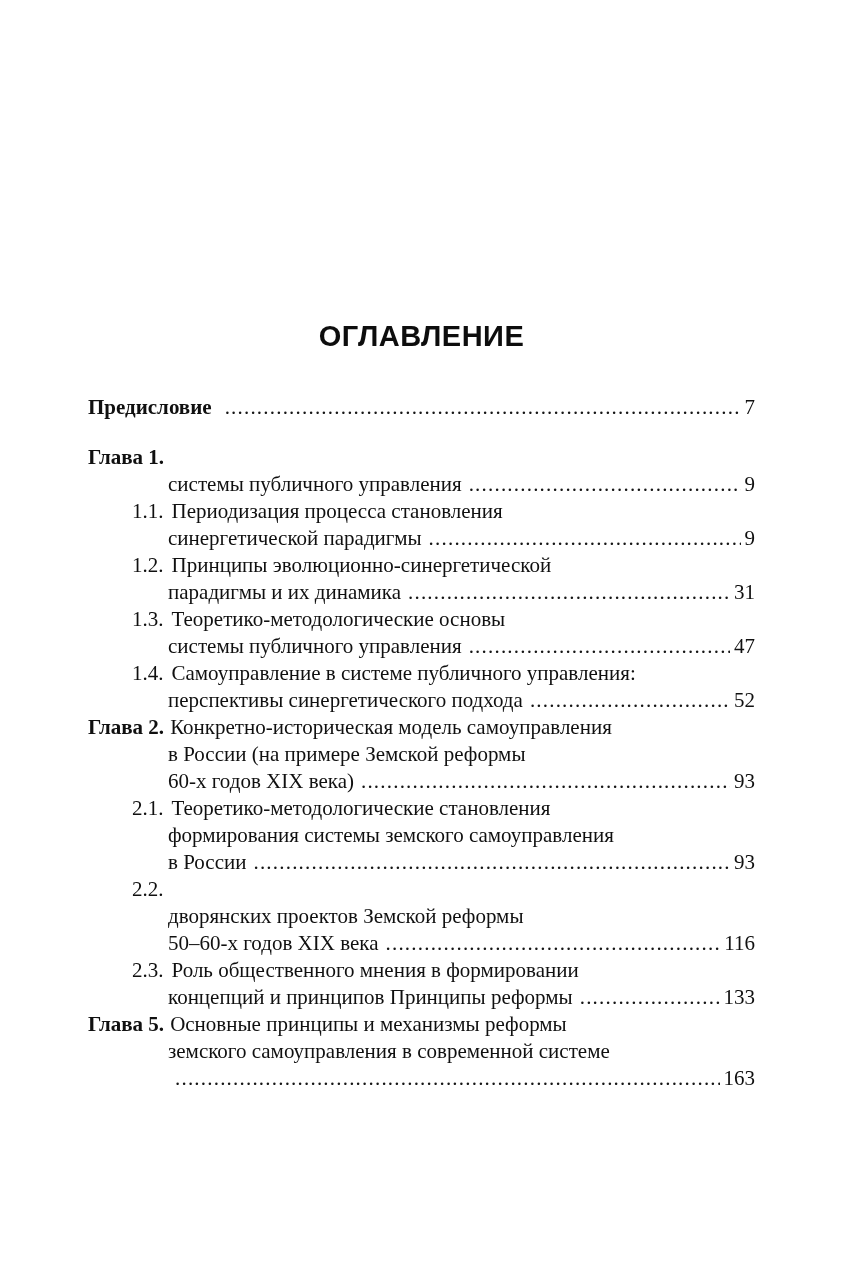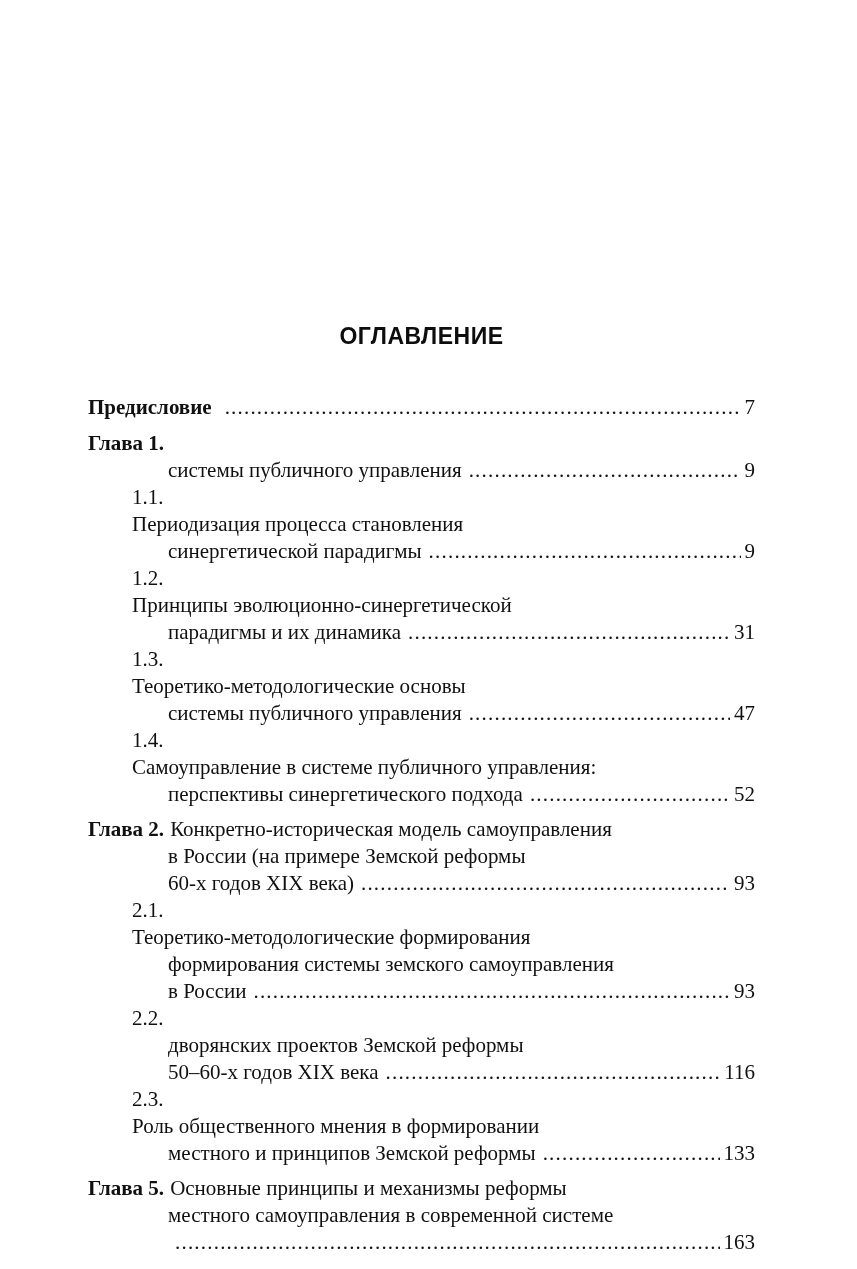--- a/index.html
+++ b/index.html
@@ -21,37 +21,37 @@
     position: absolute;
     left: 88px;
     top: 318px;
     width: 667px;
   }
   .title {
     margin: 0 0 40px 0;
     text-align: center;
     font-family: "Liberation Sans", "DejaVu Sans", sans-serif;
     font-weight: 700;
-    font-size: 23px;
+    font-size: 29px;
     line-height: 36px;
     letter-spacing: 0.5px;
     color: #0d0d0d;
   }
   .toc { width: 100%; }
   .entry { margin: 0; }
-  .entry.chapter { margin-top: 8px; }
-  .entry.preface { margin-bottom: 9px; font-family: Liberation Serif, serif; }
+  .entry.chapter { }
+  .entry.preface { margin-bottom: 23px; font-family: Liberation Serif, serif; }
   .line {
     display: flex;
     align-items: baseline;
     line-height: 27px;
     white-space: nowrap;
   }
   .line.cont { padding-left: 80px; }
-  .entry.section .line.first { padding-left: 44px; flex-direction: column; }
+  .entry.section .line.first { padding-left: 44px; }
   .entry.chapter .line.first,
   .entry.preface .line.first { padding-left: 0; }
   .label {
     font-weight: bold;
     margin-right: 6px;
     flex-shrink: 0;
   }
   .num {
     margin-right: 8px;
     flex-shrink: 0;
@@ -153,21 +153,21 @@
           </div>
           <div class="line cont">
             <span class="txt">60-х годов XIX века)</span>
             <span class="dots"></span>
             <span class="pg">93</span>
           </div>
         </div>
         <div class="entry section">
           <div class="line first">
             <span class="num">2.1.</span>
-            <span class="txt">Теоретико-методологические формирования</span>
+            <span class="txt">Теоретико-методологические становления</span>
           </div>
           <div class="line cont">
             <span class="txt">формирования системы земского самоуправления</span>
           </div>
           <div class="line cont">
             <span class="txt">в России</span>
             <span class="dots"></span>
             <span class="pg">93</span>
           </div>
         </div>
@@ -183,32 +183,32 @@
             <span class="dots"></span>
             <span class="pg">116</span>
           </div>
         </div>
         <div class="entry section">
           <div class="line first">
             <span class="num">2.3.</span>
             <span class="txt">Роль общественного мнения в формировании</span>
           </div>
           <div class="line cont">
-            <span class="txt">местного и принципов Земской реформы</span>
+            <span class="txt">концепций и принципов Принципы реформы</span>
             <span class="dots"></span>
             <span class="pg">133</span>
           </div>
         </div>
         <div class="entry chapter">
           <div class="line first">
             <span class="label">Глава 5.</span>
             <span class="txt">Основные принципы и механизмы реформы</span>
           </div>
           <div class="line cont">
-            <span class="txt">местного самоуправления в современной системе</span>
+            <span class="txt">земского самоуправления в современной системе</span>
           </div>
           <div class="line cont">
             <span class="dots"></span>
             <span class="pg">163</span>
           </div>
         </div>
       </div>
   </div>
 </div>
 

